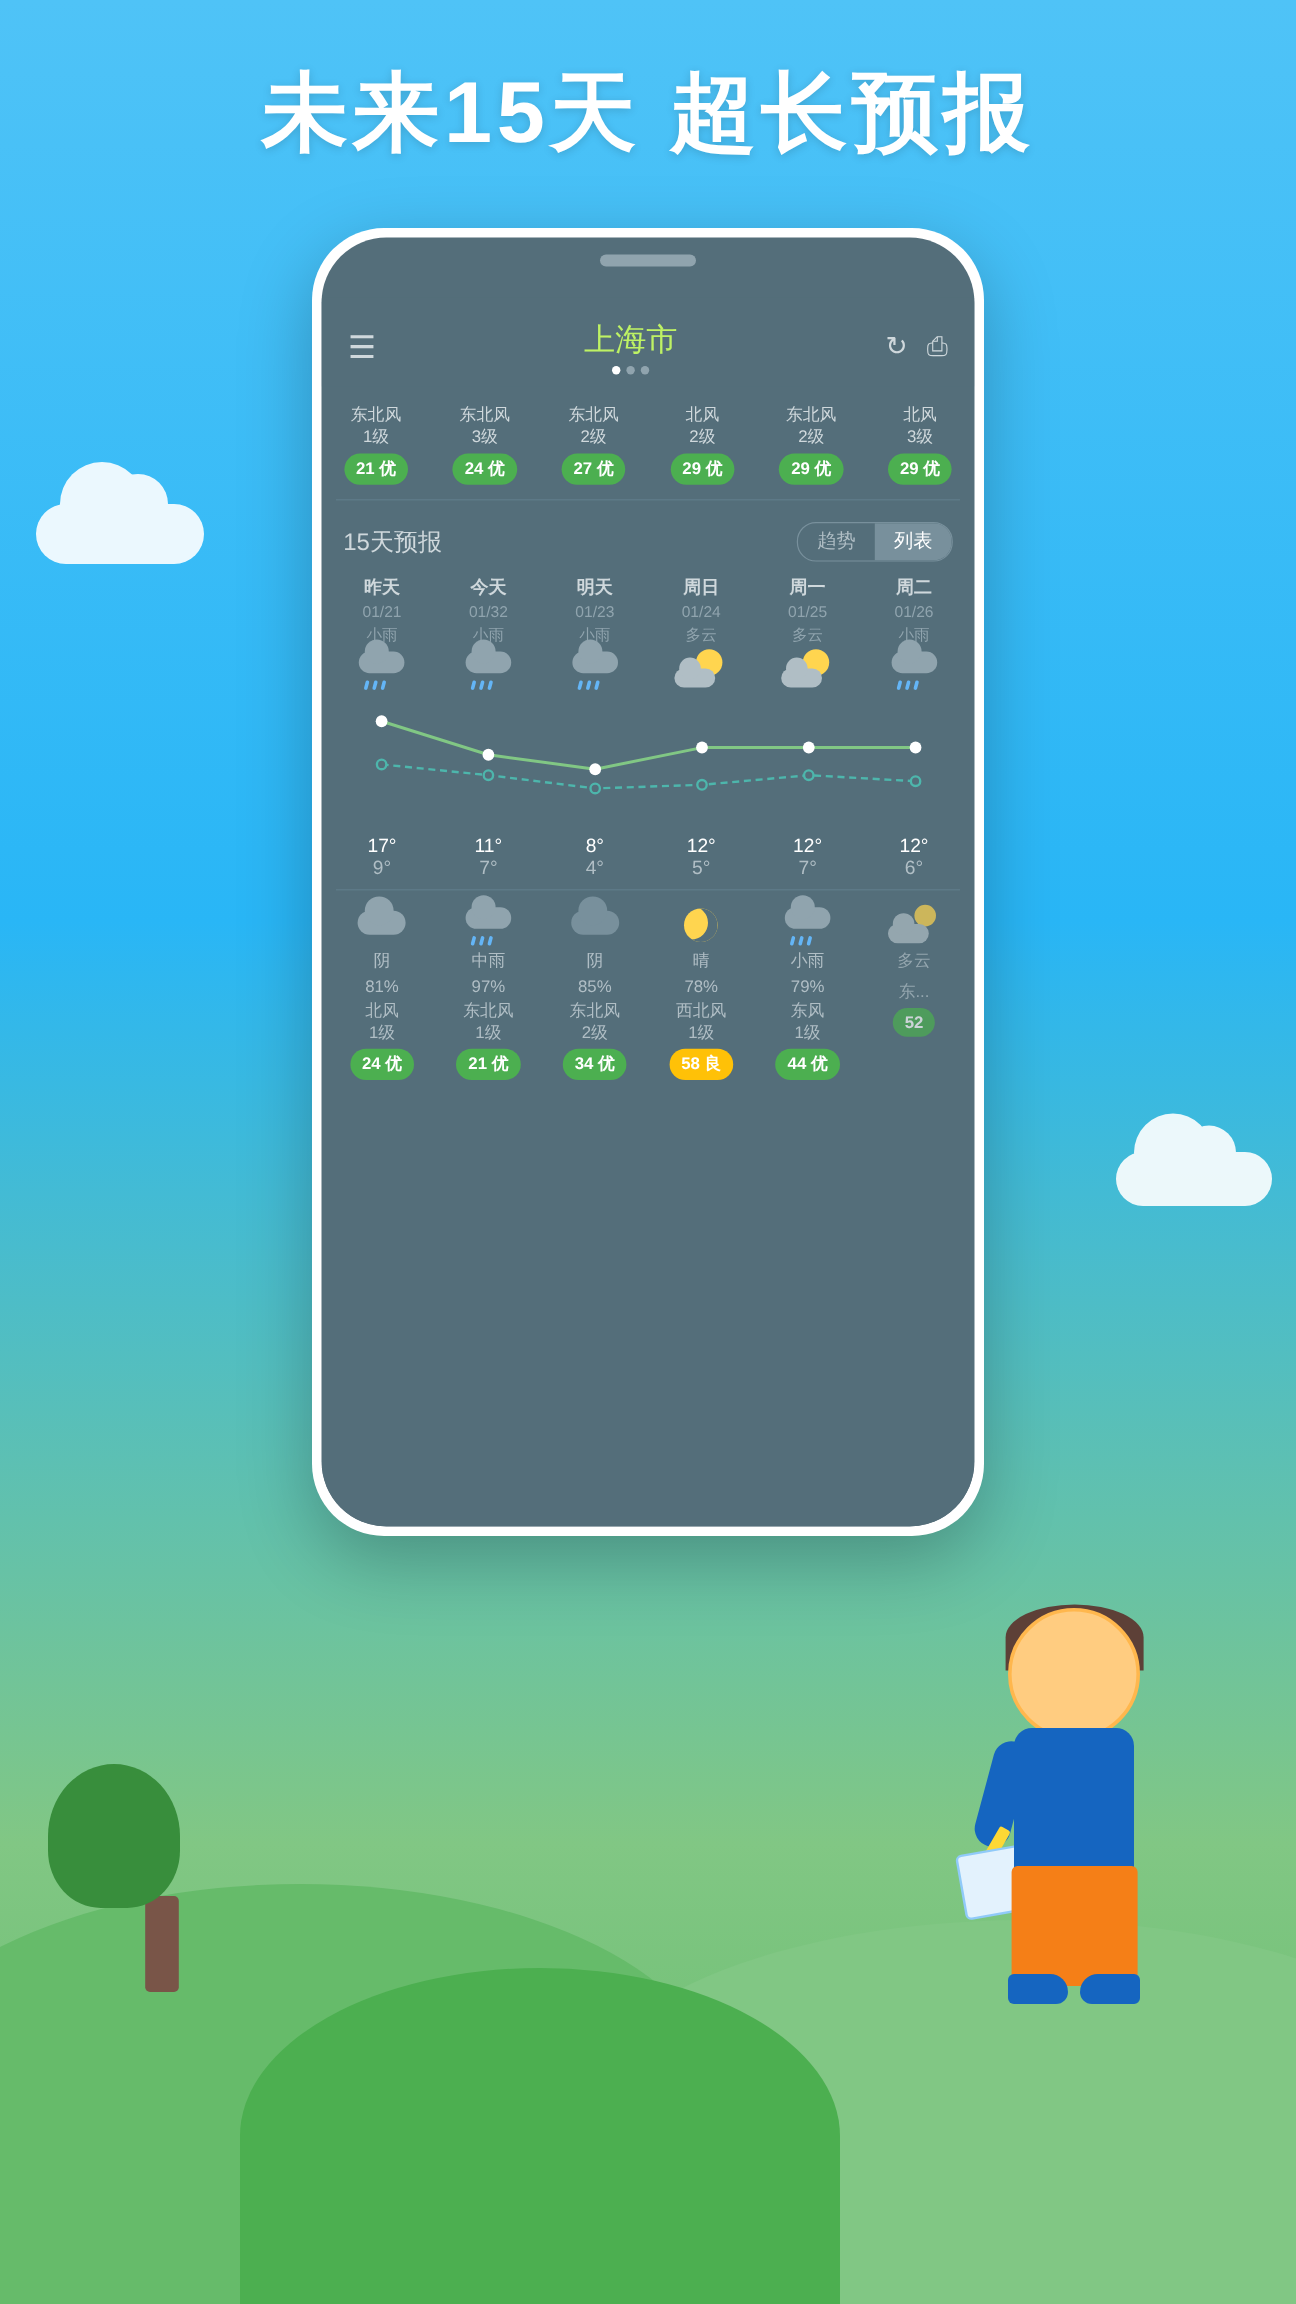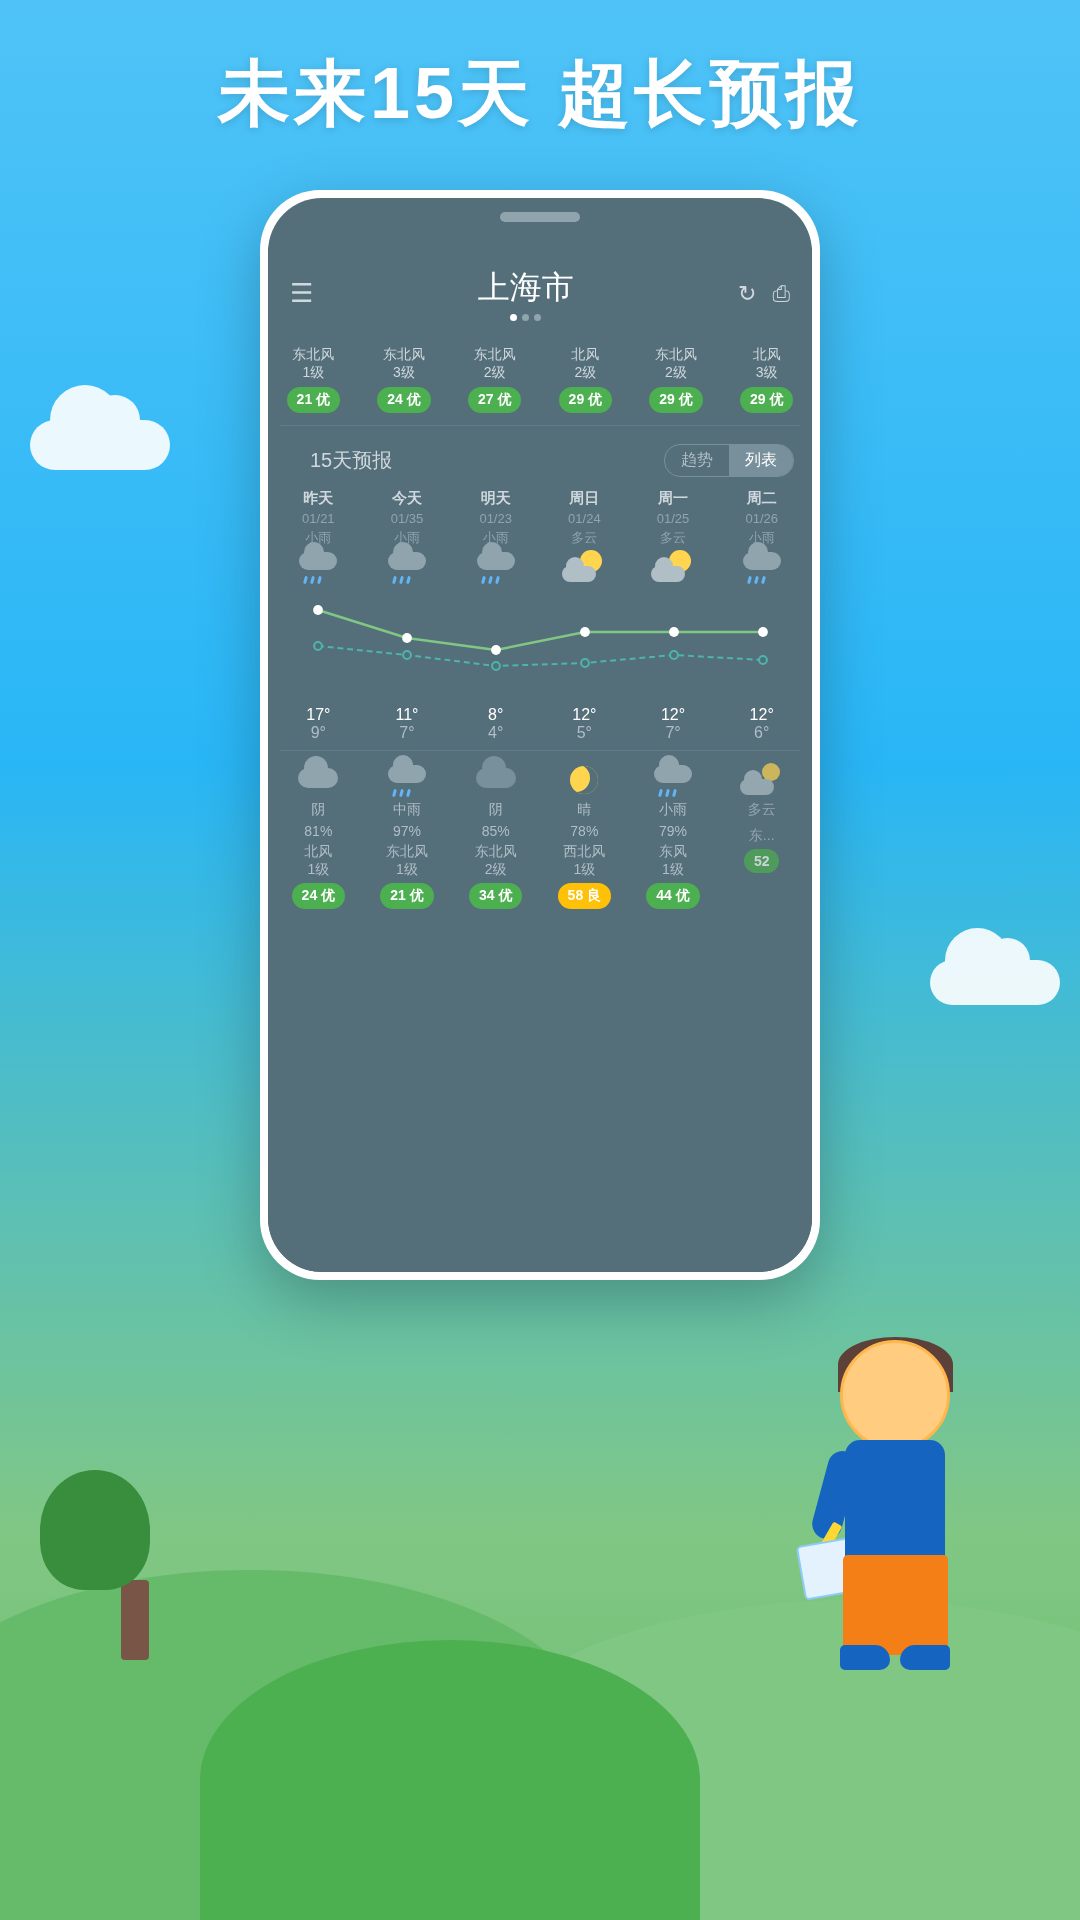--- a/index.html
+++ b/index.html
@@ -240,22 +240,22 @@
       justify-content: space-between;
       padding: 18px 22px 10px;
       background: #546E7A;
     }
     .header-icon {
       color: #CFD8DC;
       font-size: 26px;
       cursor: pointer;
     }
     .header-city {
-      color: #ffffff;
-      font-size: 32px;
+      color: #bef264;
+      font-size: 26px;
       font-weight: 500;
       text-align: left;
     }
     .header-dots {
       display: flex; gap: 5px; justify-content: center; margin-top: 4px;
     }
     .dot {
       width: 7px; height: 7px;
       background: #90A4AE;
       border-radius: 50%;
@@ -301,21 +301,20 @@
       background: #607D8B;
       margin: 6px 12px;
     }
 
     
     .forecast-header {
       display: flex;
       align-items: center;
       justify-content: space-between;
       padding: 12px 18px 8px;
-      margin-left: 24px;
     }
     .forecast-title {
       color: #CFD8DC;
       font-size: 20px;
     }
     .forecast-tabs {
       display: flex;
       border: 1px solid #78909C;
       border-radius: 16px;
       overflow: hidden;
@@ -620,21 +619,21 @@
             <div class="cloud-body"></div>
             <div class="rain-drops">
                 <div class="drop"></div>
                 <div class="drop"></div>
                 <div class="drop"></div>
               </div>
           </div>
         </div>
         <div class="fcol">
           <div class="fcol-date-main">今天</div>
-          <div class="fcol-date-sub">01/35</div>
+          <div class="fcol-date-sub">01/32</div>
           <div class="fcol-condition">小雨</div>
           <div class="weather-icon wicon-rain">
             <div class="cloud-body"></div>
             <div class="rain-drops">
                 <div class="drop"></div>
                 <div class="drop"></div>
                 <div class="drop"></div>
               </div>
           </div>
         </div>

